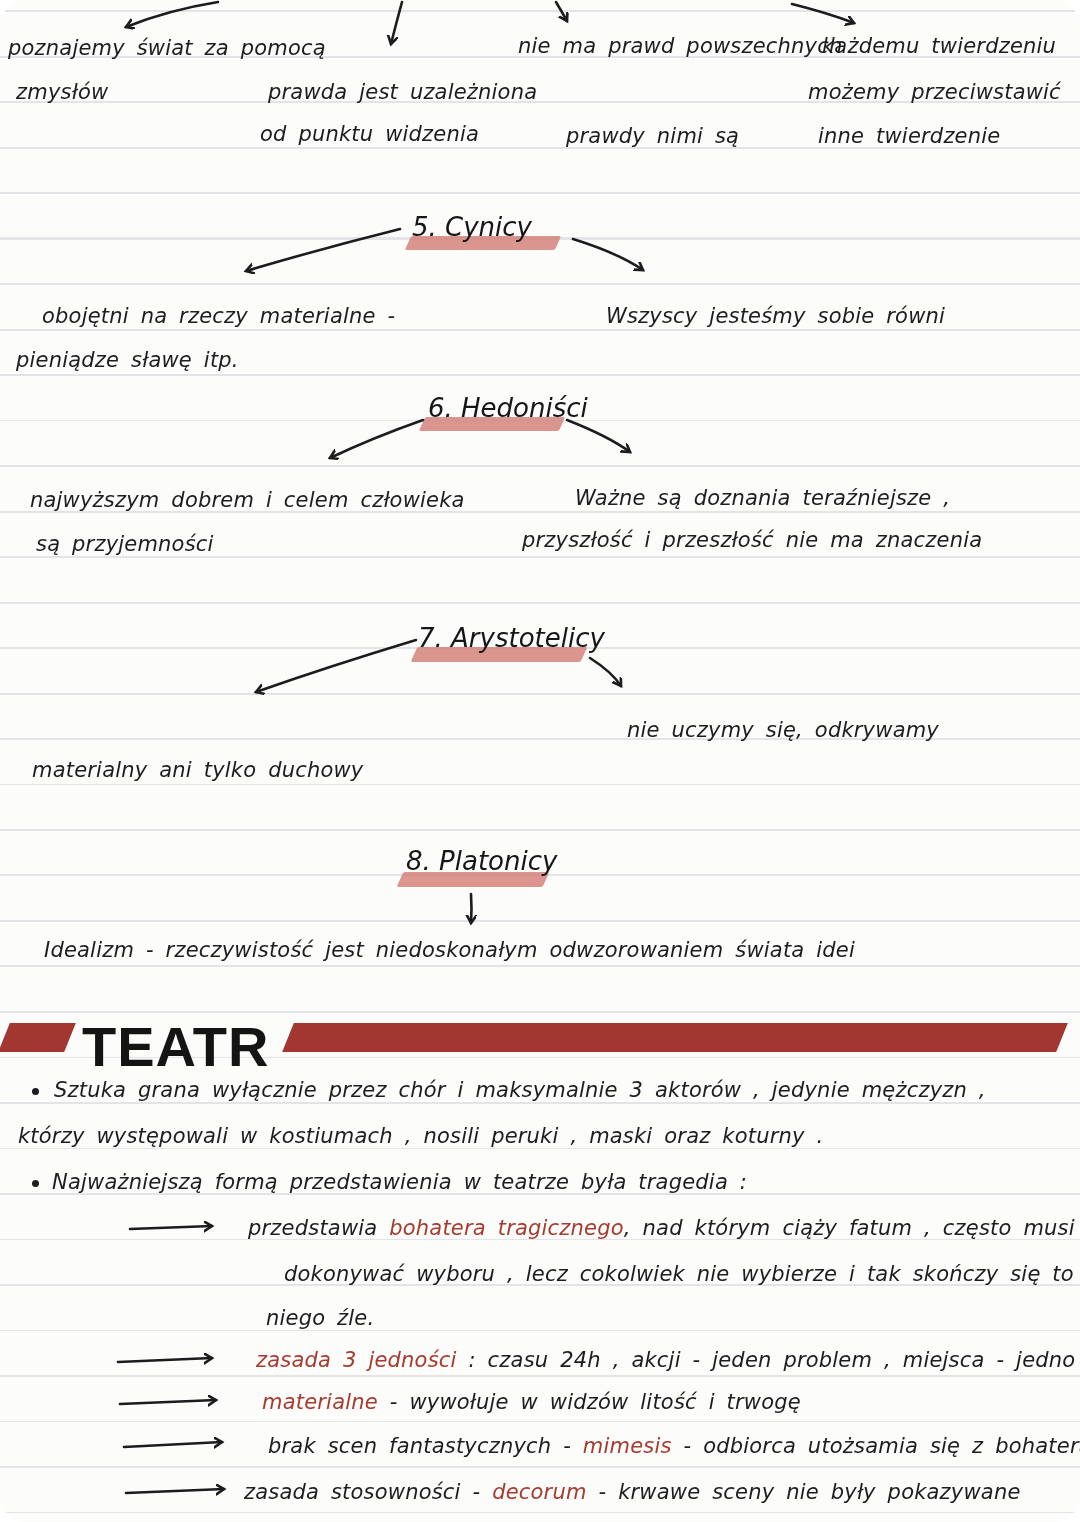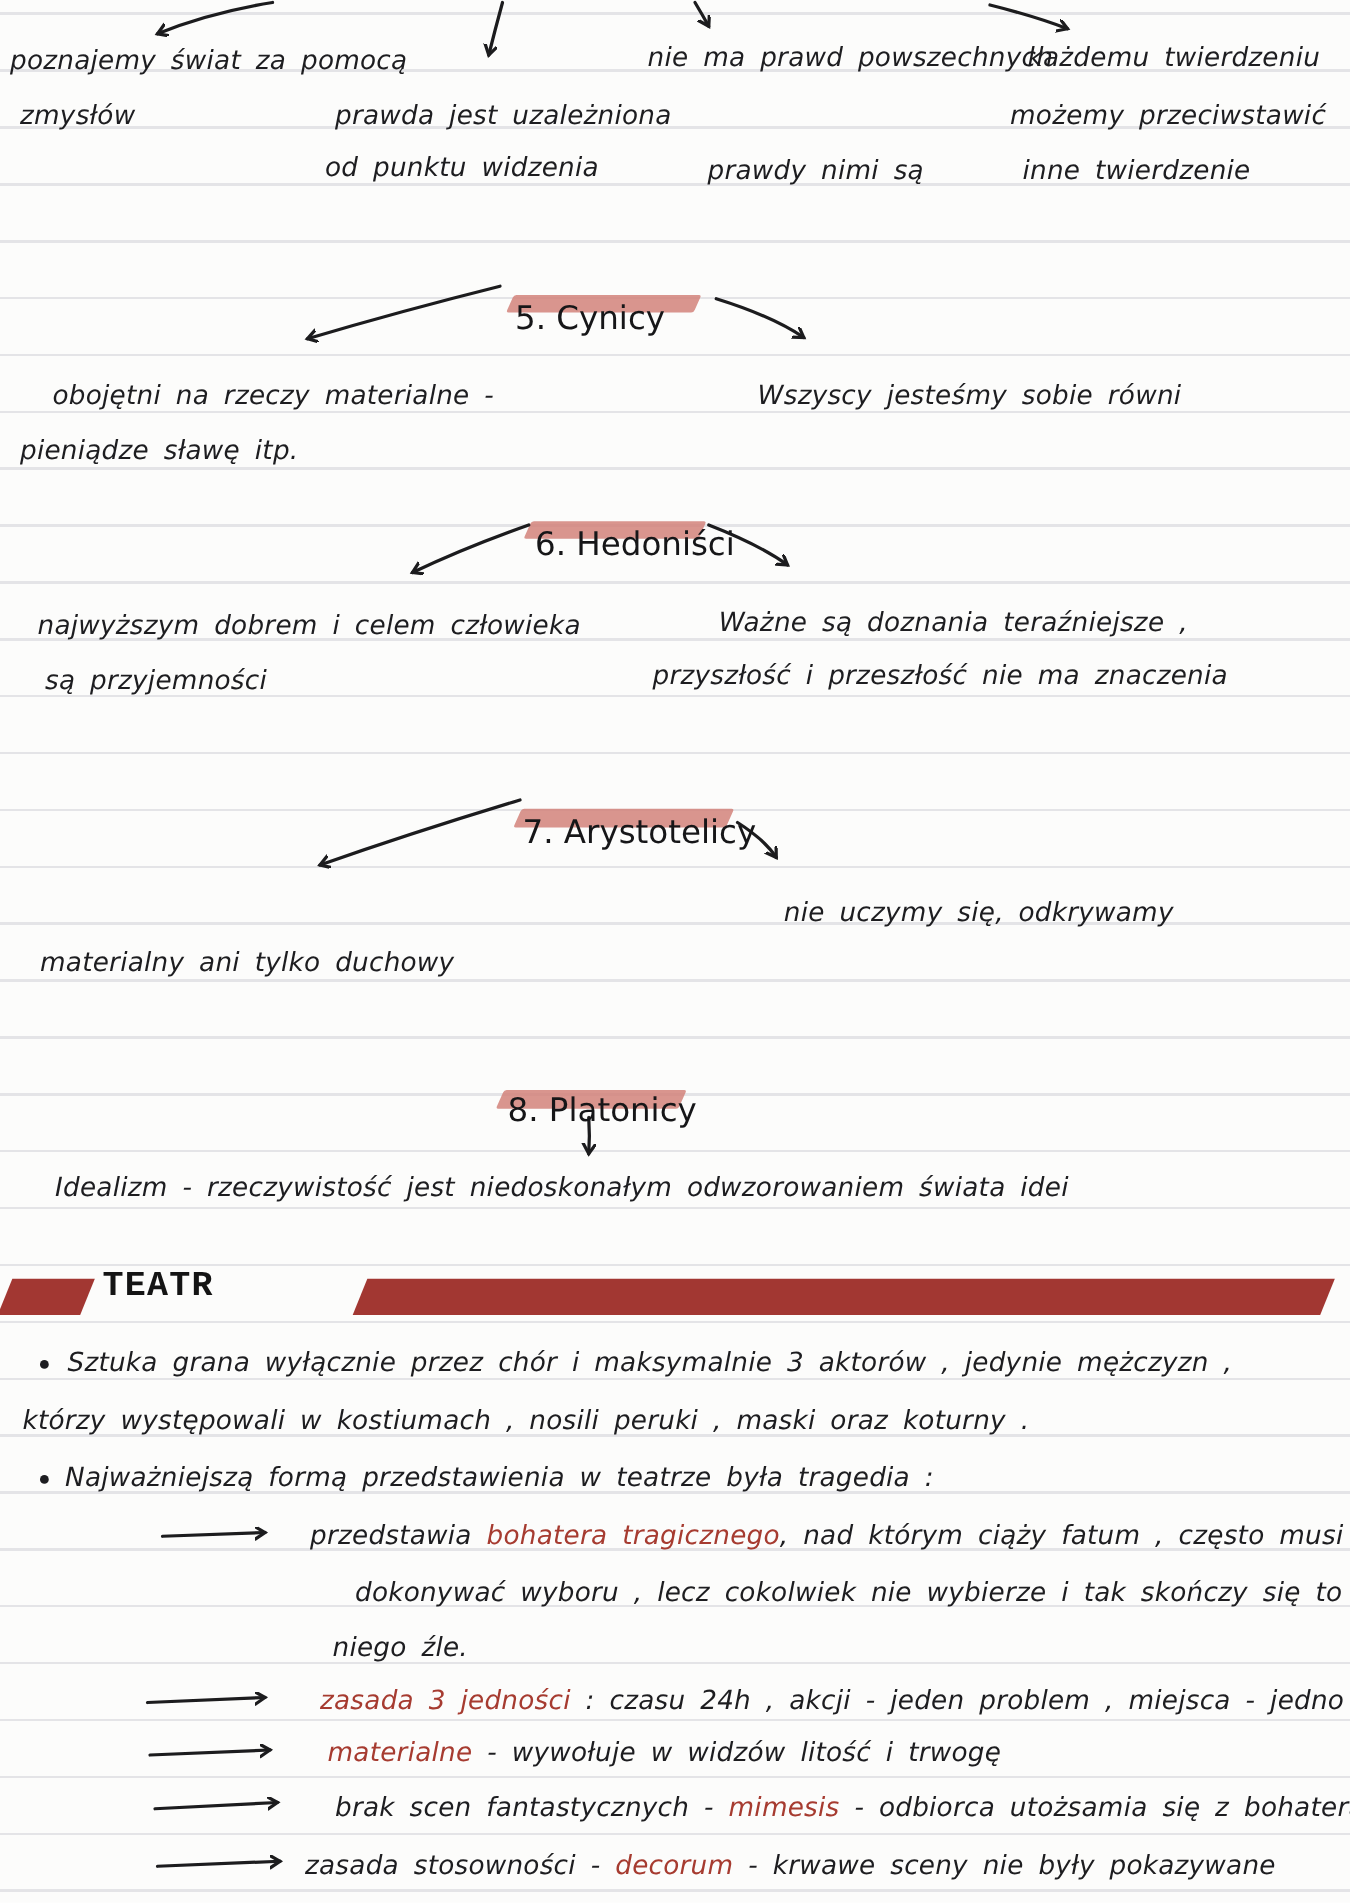--- a/index.html
+++ b/index.html
@@ -4,39 +4,40 @@
 <style>
   html,body{margin:0;padding:0;}
   .page{
     position:relative;
     width:1080px;height:1522px;
     overflow:hidden;
     background-color:#fcfcfb;
     background-image:repeating-linear-gradient(to bottom,
       transparent 0 10px, #e4e4e7 10px 12px, transparent 12px 45.5px);
     font-family:"DejaVu Sans", sans-serif;
+    border-radius:26px;
   }
   .hw{
     position:absolute;
     font-style:italic;
     font-size:21px;
     color:#1d1d20;
     white-space:nowrap;
     word-spacing:5px;
     letter-spacing:0.2px;
     z-index:3;
   }
   .hw .red, .red{ color:#a63b30; }
   .heading{
     position:absolute;
+    font-style:italic;
     font-size:26px;
     color:#161618;
     white-space:nowrap;
     z-index:3;
-    margin-top:28px;
   }
   .hl{
     position:absolute;
     background:#d2837a;
     opacity:0.85;
     transform:skewX(-24deg);
     border-radius:2px;
     z-index:1;
   }
   .overlay{
@@ -46,23 +47,23 @@
     fill:none;stroke:#1c1c1e;stroke-width:2.6;stroke-linecap:round;
   }
   .banner-chip,.banner-bar{
     position:absolute;
     background:#a23732;
     transform:skewX(-22deg);
     z-index:1;
   }
   .banner-title{
     position:absolute;
-    font-family:Liberation Mono, monospace;
+    font-family:Liberation Sans, sans-serif;
     font-weight:800;
-    font-size:28px;
+    font-size:56px;
     letter-spacing:1px;
     color:#141414;
     z-index:3;
     white-space:nowrap;
   }
   .dot{
     position:absolute;width:7px;height:7px;border-radius:50%;
     background:#1d1d20;z-index:3;
   }
 </style>

